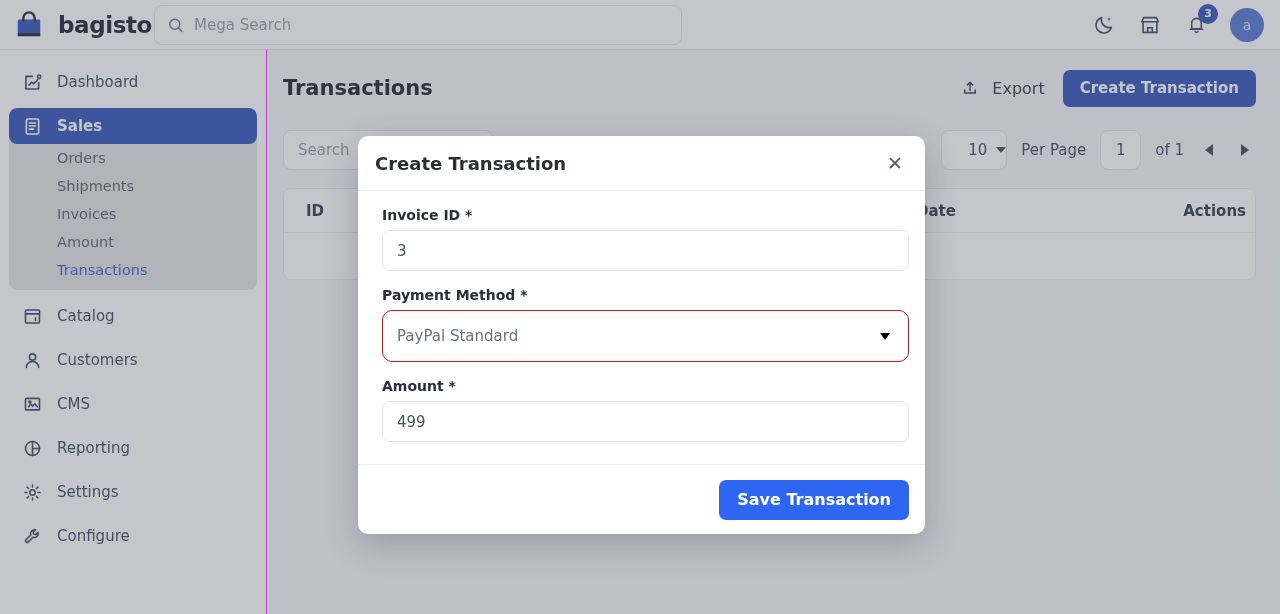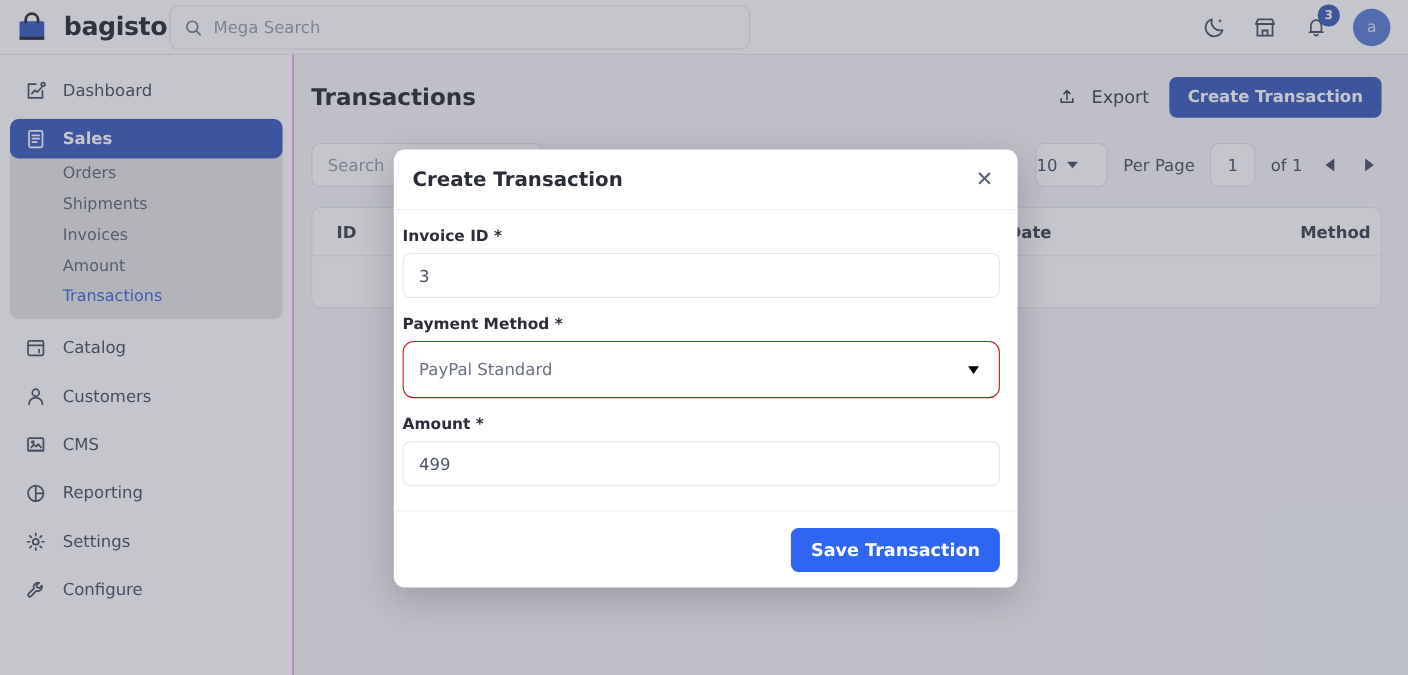--- a/index.html
+++ b/index.html
@@ -222,21 +222,21 @@
     align-items: center;
     gap: 14px;
     font-size: 15px;
     color: #4b5166;
   }
   .perpage-select {
     width: 66px; height: 40px;
     border: 1px solid #e1e3ea;
     border-radius: 8px;
     background: #fff;
-    display: flex; align-items: center; justify-content: flex-start;
+    display: flex; align-items: center; justify-content: flex-end;
     gap: 9px;
     cursor: pointer;
   }
   .caret-down {
     width: 0; height: 0;
     border-left: 5px solid transparent;
     border-right: 5px solid transparent;
     border-top: 6px solid #4b5166;
   }
   .page-input {
@@ -317,21 +317,21 @@
   .modal-close {
     margin-left: auto;
     width: 26px; height: 26px;
     display: flex; align-items: center; justify-content: center;
     color: #5a6074;
     font-size: 19px;
     cursor: pointer;
     background: none; border: none;
     font-family: inherit;
   }
-  .modal-body { padding: 16px 16px 22px 8px; }
+  .modal-body { padding: 16px 16px 22px 24px; }
   .field { margin-bottom: 16px; }
   .field:last-child { margin-bottom: 0; }
   .field-label {
     font-size: 14px;
     font-weight: 700;
     color: #2b2e39;
     display: block;
     margin-bottom: 7px;
   }
   .req { color: #2b2e39; font-weight: 700; }
@@ -564,21 +564,21 @@
             <span class="tri-right"></span>
           </div>
         </div>
       </div>
 
       <div class="data-table">
         <div class="tbl-head">
           <div class="th" style="width:320px">ID</div>
           <div class="th" style="width:290px">Status</div>
           <div class="th" style="width:230px">Date</div>
-          <div class="th" style="width:100px;text-align:right">Method</div>
+          <div class="th" style="width:100px;text-align:right">Actions</div>
         </div>
         <div class="tbl-body-row"></div>
       </div>
     </div>
   </div>
 
   <div class="overlay"></div>
 
   <div class="modal">
 

